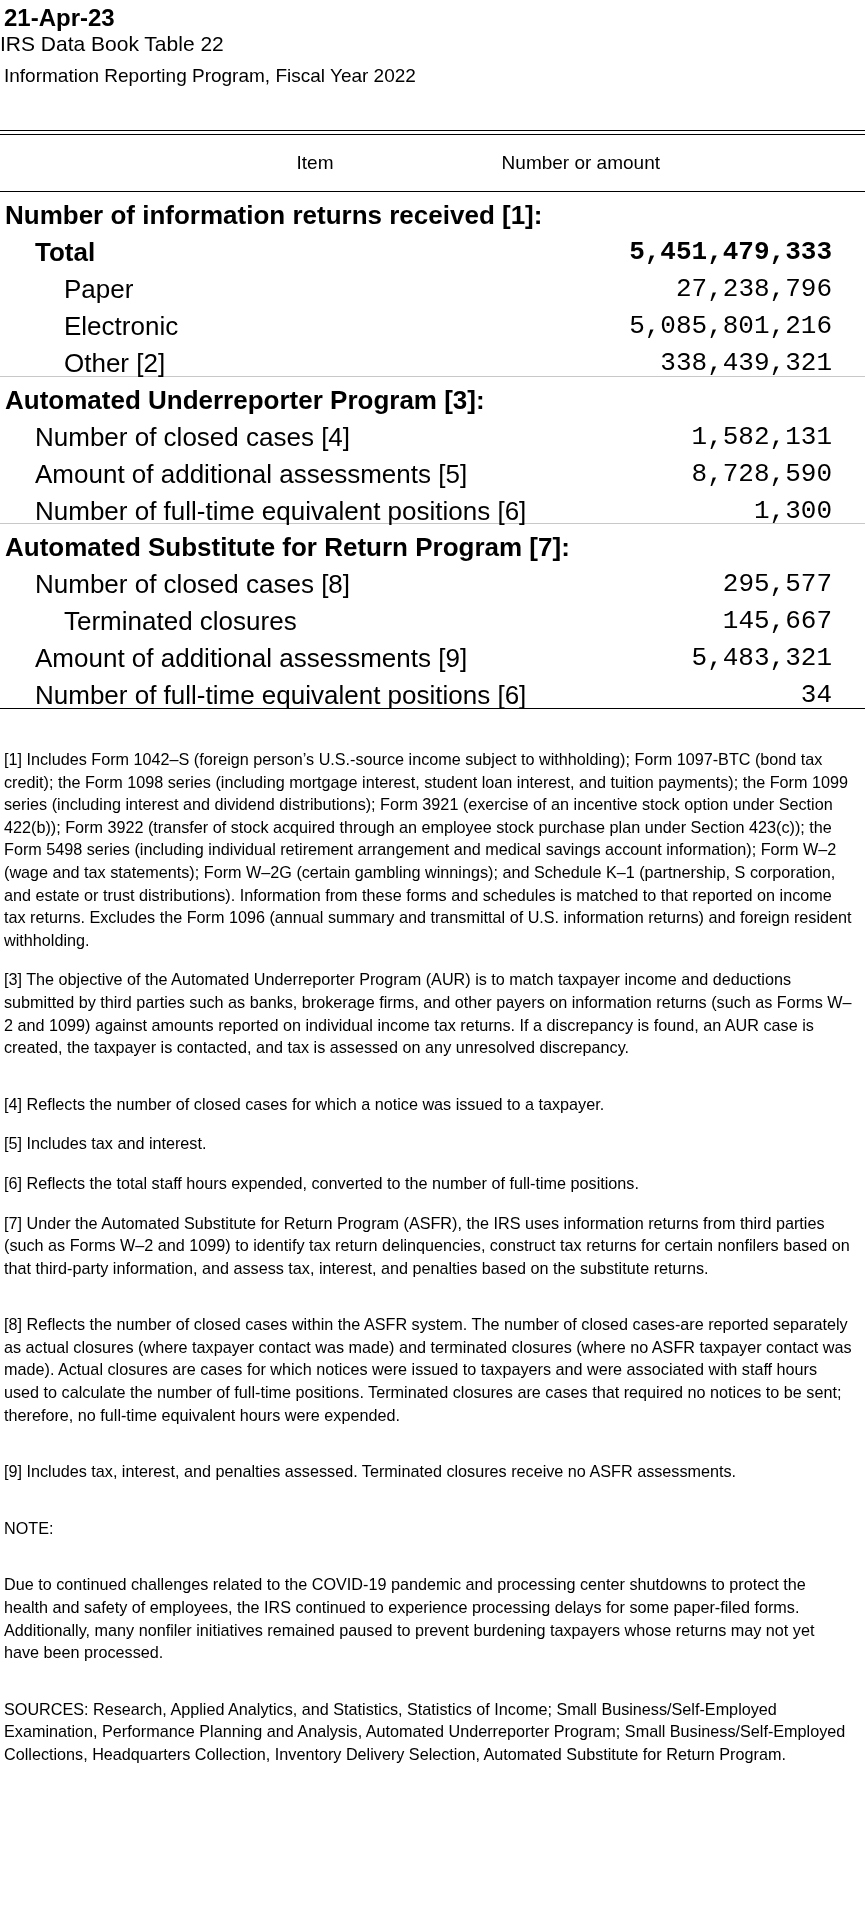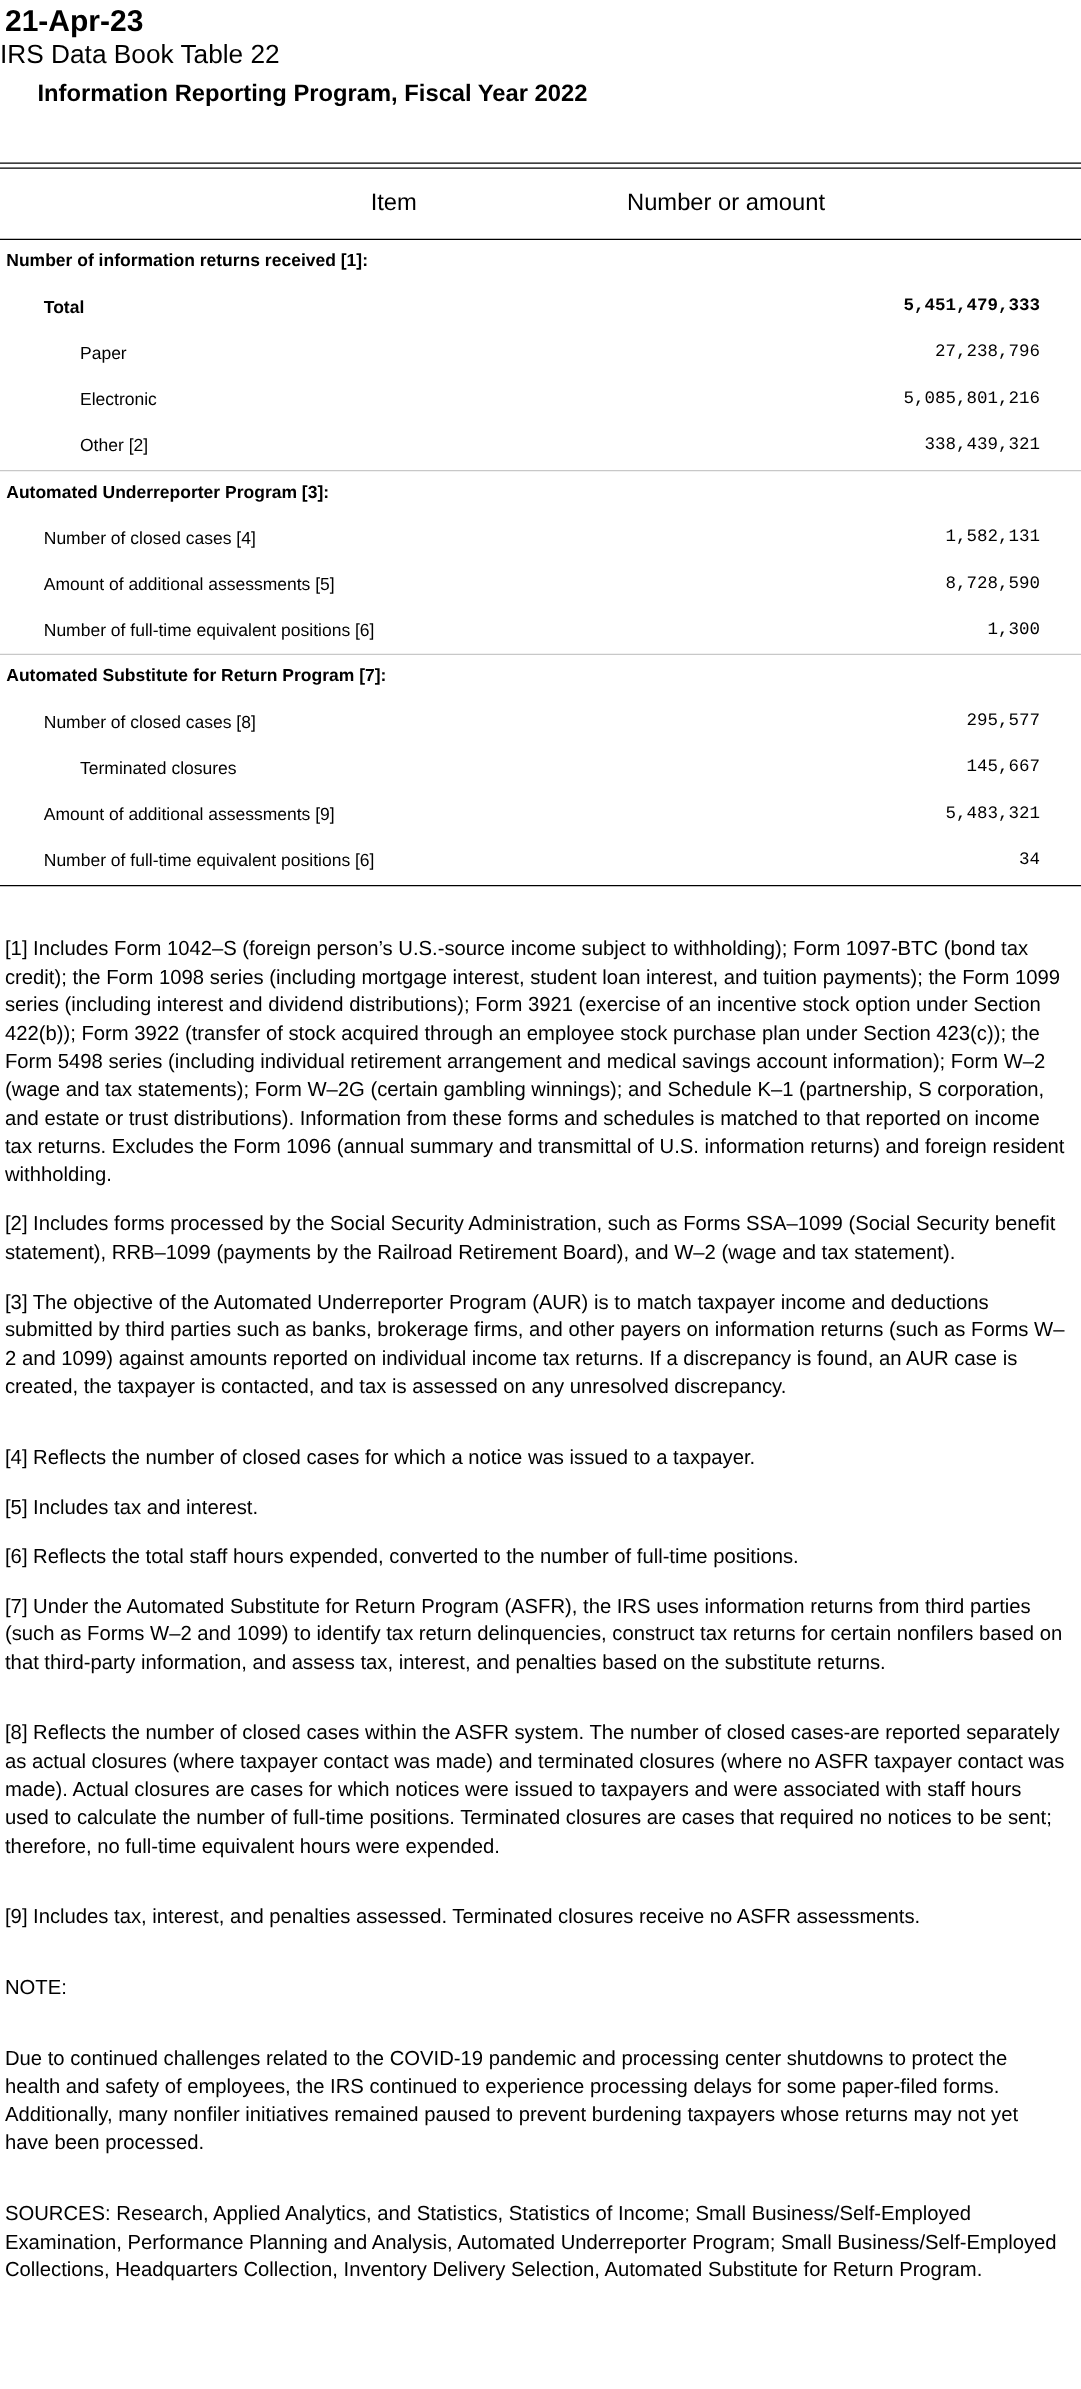--- a/index.html
+++ b/index.html
@@ -14,41 +14,41 @@
   .date {
     position: absolute; left: 4px; top: 4px;
     font-size: 24px; font-weight: bold;
   }
   .title {
     position: absolute; left: 0; width: 859px; top: 32px;
     text-align: left; font-size: 21px; font-weight: normal;
   }
   .subtitle {
     position: absolute; left: 4px; top: 65px;
-    font-size: 19px; font-weight: bold; margin-left: 26px;
+    font-size: 19px; font-weight: normal;
   }
   .rule-top1 { position: absolute; left: 0; width: 865px; top: 130px; height: 0; border-top: 1.5px solid #000; }
   .rule-top2 { position: absolute; left: 0; width: 865px; top: 134px; height: 0; border-top: 1.5px solid #000; }
   .header {
     position: absolute; left: 0; width: 695px; top: 135px; height: 57px;
     font-size: 19px;
   }
   .header .h-item {
     position: absolute; left: 0; width: 630px; top: 17px; text-align: center;
   }
   .header .h-amount {
     position: absolute; right: 35px; top: 17px; text-align: right;
   }
   .rule-header { position: absolute; left: 0; width: 865px; top: 191px; border-top: 1.5px solid #000; }
 
   .table {
     position: absolute; left: 0; top: 192px; width: 865px;
   }
   .row {
-    position: relative; height: 37px; font-size: 14px; padding-left: 32px;
+    position: relative; height: 37px; font-size: 26px; padding-left: 32px;
   }
   .row .label {
     position: absolute; top: 8px; white-space: nowrap;
   }
   .row .value {
     position: absolute; right: 33px; top: 8px; text-align: left; white-space: nowrap; font-family: Liberation Mono, monospace;
   }
   .row.bold { font-weight: bold; }
   .lvl0 { left: 5px; }
   .lvl1 { left: 35px; }
@@ -136,21 +136,20 @@
     <span class="value">5,483,321</span>
   </div>
   <div class="row last">
     <span class="label lvl1">Number of full-time equivalent positions [6]</span>
     <span class="value">34</span>
   </div>
 </div>
 
 <div class="notes">
   <p>[1]  Includes Form 1042–S (foreign person’s U.S.-source income subject to withholding); Form 1097-BTC (bond tax credit); the Form 1098 series (including mortgage interest, student loan interest, and tuition payments); the Form 1099 series (including interest and dividend distributions); Form 3921 (exercise of an incentive stock option under Section 422(b)); Form 3922 (transfer of stock acquired through an employee stock purchase plan under Section 423(c)); the Form 5498 series (including individual retirement arrangement and medical savings account information); Form W–2 (wage and tax statements); Form W–2G (certain gambling winnings); and Schedule K–1 (partnership, S corporation, and estate or trust distributions). Information from these forms and schedules is matched to that reported on income tax returns. Excludes the Form 1096 (annual summary and transmittal of U.S. information returns) and foreign resident withholding.</p>
-  <p>[2]  Includes forms processed by the Social Security Administration, such as Forms SSA–1099 (Social Security benefit statement), RRB–1099 (payments by the Railroad Retirement Board), and W–2 (wage and tax statement).</p>
   <p class="gap-lg">[3]  The objective of the Automated Underreporter Program (AUR) is to match taxpayer income and deductions submitted by third parties such as banks, brokerage firms, and other payers on information returns (such as Forms W–2 and 1099) against amounts reported on individual income tax returns. If a discrepancy is found, an AUR case is created, the taxpayer is contacted, and tax is assessed on any unresolved discrepancy.</p>
   <p>[4]  Reflects the number of closed cases for which a notice was issued to a taxpayer.</p>
   <p>[5]  Includes tax and interest.</p>
   <p>[6]  Reflects the total staff hours expended, converted to the number of full-time positions.</p>
   <p class="gap-lg">[7]  Under the Automated Substitute for Return Program (ASFR), the IRS uses information returns from third parties (such as Forms W–2 and 1099) to identify tax return delinquencies, construct tax returns for certain nonfilers based on that third-party information, and assess tax, interest, and penalties based on the substitute returns.</p>
   <p class="gap-lg">[8]  Reflects the number of closed cases within the ASFR system. The number of closed cases-are reported separately as actual closures (where taxpayer contact was made) and terminated closures (where no ASFR taxpayer contact was made). Actual closures are cases for which notices were issued to taxpayers and were associated with staff hours used to calculate the number of full-time positions. Terminated closures are cases that required no notices to be sent; therefore, no full-time equivalent hours were expended.</p>
   <p class="gap-lg">[9]  Includes tax, interest, and penalties assessed. Terminated closures receive no ASFR assessments.</p>
   <p class="gap-lg">NOTE:</p>
   <p class="gap-lg">Due to continued challenges related to the COVID-19 pandemic and processing center shutdowns to protect the health and safety of employees, the IRS continued to experience processing delays for some paper-filed forms. Additionally, many nonfiler initiatives remained paused to prevent burdening taxpayers whose returns may not yet have been processed.</p>
   <p class="tight">SOURCES:  Research, Applied Analytics, and Statistics, Statistics of Income; Small Business/Self-Employed Examination, Performance Planning and Analysis, Automated Underreporter Program; Small Business/Self-Employed Collections, Headquarters Collection, Inventory Delivery Selection, Automated Substitute for Return Program.</p>

